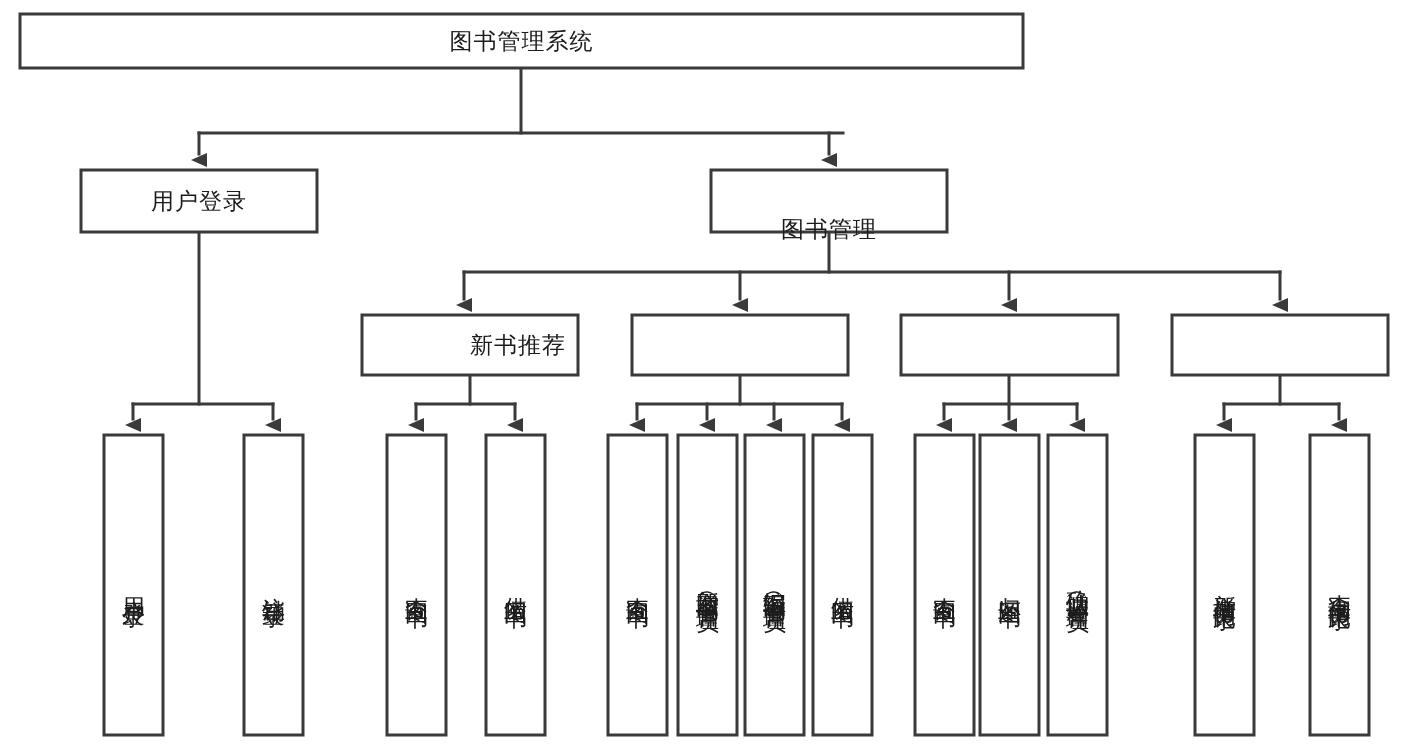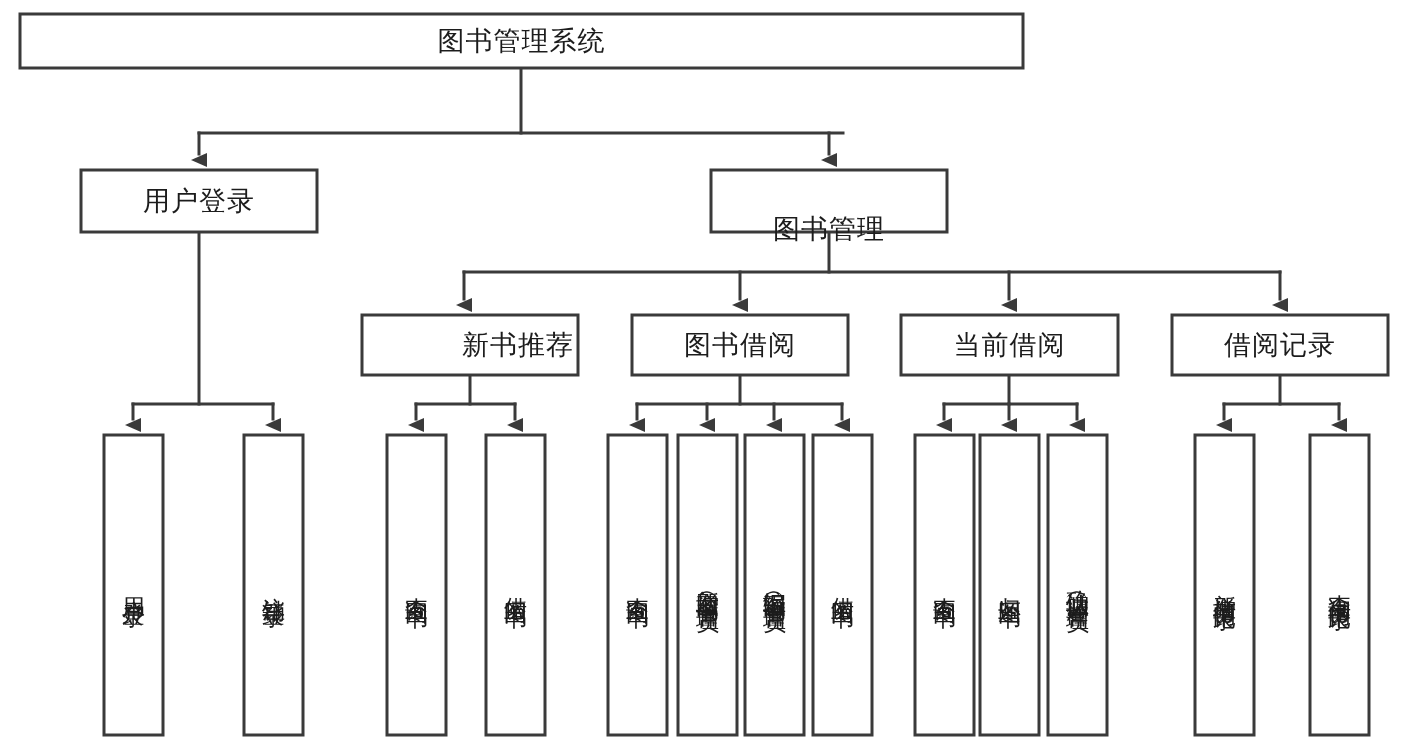--- a/index.html
+++ b/index.html
@@ -37,21 +37,21 @@
   }
   .arrow-head {
     fill: #3a3a3a;
     stroke: none;
   }
   .node-label-h {
     position: absolute;
     display: flex;
     align-items: center;
     justify-content: center;
-    font-size: 27px;
+    font-size: 23px;
     color: #1c1c1c;
     letter-spacing: 1px;
     white-space: nowrap;
     pointer-events: none;
   }
   .node-label-v {
     position: absolute;
     display: flex;
     align-items: center;
     justify-content: center;
@@ -163,23 +163,20 @@
     <rect class="box-rect" x="1195" y="435" width="59" height="300"></rect>
     <rect class="box-rect" x="1310" y="435" width="59" height="300"></rect>
   </svg>
 
   <div class="node-label-h" style="left:20px;top:14px;width:1003px;height:54px;">图书管理系统</div>
 
   <div class="node-label-h" style="left:81px;top:170px;width:236px;height:62px;">用户登录</div>
   <div class="node-label-h" style="left:711px;top:170px;width:236px;height:62px;margin-top:28px;">图书管理</div>
 
   <div class="node-label-h" style="left:362px;top:315px;width:216px;height:60px;margin-left:48px;">新书推荐</div>
-  <div class="node-label-h" style="left:632px;top:315px;width:216px;height:60px;">图书借阅</div>
-  <div class="node-label-h" style="left:901px;top:315px;width:217px;height:60px;">当前借阅</div>
-  <div class="node-label-h" style="left:1172px;top:315px;width:216px;height:60px;">借阅记录</div>
 
   <div class="node-label-v" style="left:104px;top:435px;width:59px;height:300px;">用户登录</div>
   <div class="node-label-v" style="left:244px;top:435px;width:59px;height:300px;">注销登录</div>
   <div class="node-label-v" style="left:387px;top:435px;width:59px;height:300px;">查询图书</div>
   <div class="node-label-v" style="left:486px;top:435px;width:59px;height:300px;">借阅图书</div>
   <div class="node-label-v" style="left:608px;top:435px;width:59px;height:300px;">查询图书</div>
   <div class="node-label-v" style="left:678px;top:435px;width:59px;height:300px;">新增图书（管理员）</div>
   <div class="node-label-v" style="left:745px;top:435px;width:59px;height:300px;">编辑图书（管理员）</div>
   <div class="node-label-v" style="left:813px;top:435px;width:59px;height:300px;">借阅图书</div>
   <div class="node-label-v" style="left:915px;top:435px;width:59px;height:300px;">查询图书</div>

